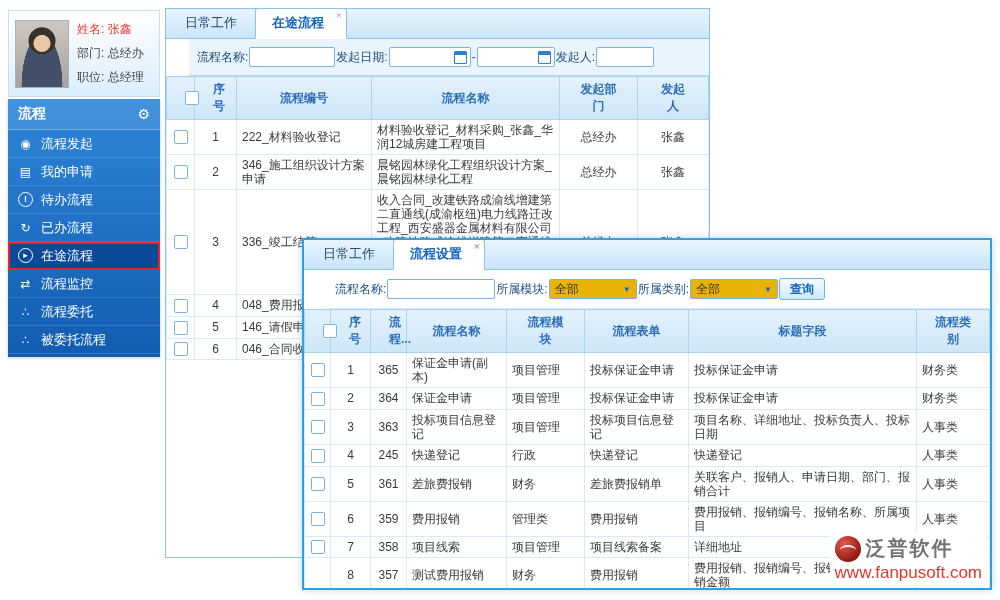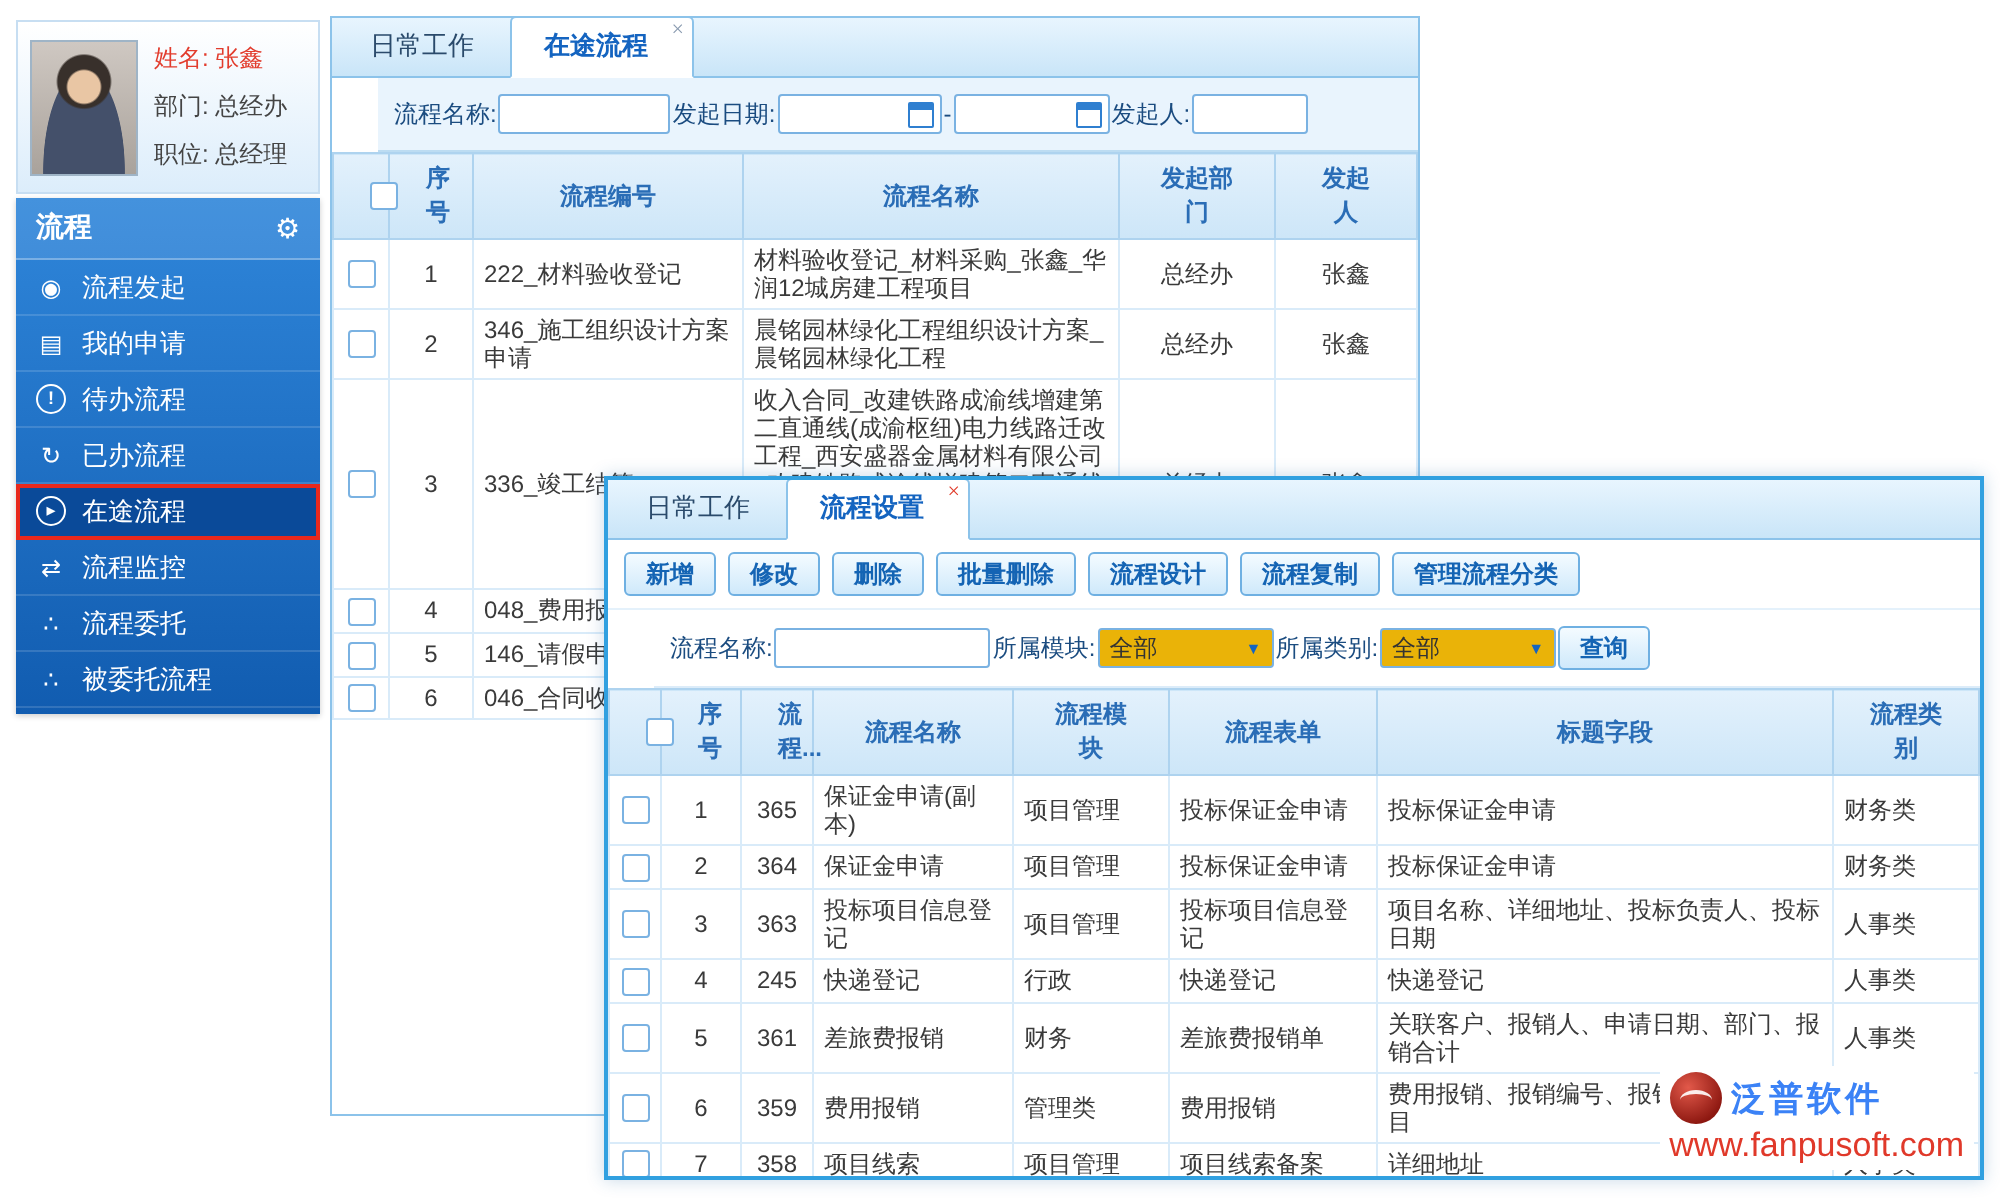--- a/index.html
+++ b/index.html
@@ -71,21 +71,21 @@
   .cb{display:inline-block;width:12px;height:12px;border:1px solid #7ab2e2;border-radius:2px;background:#fff;
       vertical-align:middle;cursor:pointer;}
 
   
   .watermark{position:absolute;right:3px;bottom:3px;z-index:8;background:#fff;padding:3px 5px 2px;}
   .wm-top{display:flex;align-items:center;gap:5px;}
   .wm-logo{width:26px;height:26px;border-radius:50%;flex:none;
            background:radial-gradient(circle at 35% 30%,#e2594a,#8c1710 75%);position:relative;}
   .wm-logo::after{content:"";position:absolute;left:5px;top:9px;width:16px;height:8px;border-radius:50%;
                   border-top:2px solid rgba(255,255,255,.9);}
-  .wm-name{font-size:17px;font-weight:bold;color:#3b82f6;letter-spacing:2px;}
+  .wm-name{font-size:20px;font-weight:bold;color:#737373;letter-spacing:2px;}
   .wm-url{font-size:17px;color:#e0392a;margin-top:1px;text-align:right;}
 </style>
 </head>
 <body>
 
 <div class="stage">
 
   <aside class="sidebar">
     <div class="profile">
       <div class="avatar"></div>
@@ -239,29 +239,20 @@
     <div class="tabbar">
       <div class="tab">
         <span>日常工作</span>
       </div>
       <div class="tab active">
         <span>流程设置</span>
         <span class="x">×</span>
       </div>
     </div>
 
-    <div class="toolbar">
-      <button class="btn">新增</button>
-      <button class="btn">修改</button>
-      <button class="btn">删除</button>
-      <button class="btn">批量删除</button>
-      <button class="btn">流程设计</button>
-      <button class="btn">流程复制</button>
-      <button class="btn">管理流程分类</button>
-    </div>
 
     <div class="filterbar">
       <span class="lbl">流程名称:</span>
       <input class="txt" style="width: 108px;">
       <span class="lbl">所属模块:</span>
       <span class="selectbox" style="width:88px">
         <span>全部</span>
         <span class="arrow">▼</span>
       </span>
       <span class="lbl">所属类别:</span>

